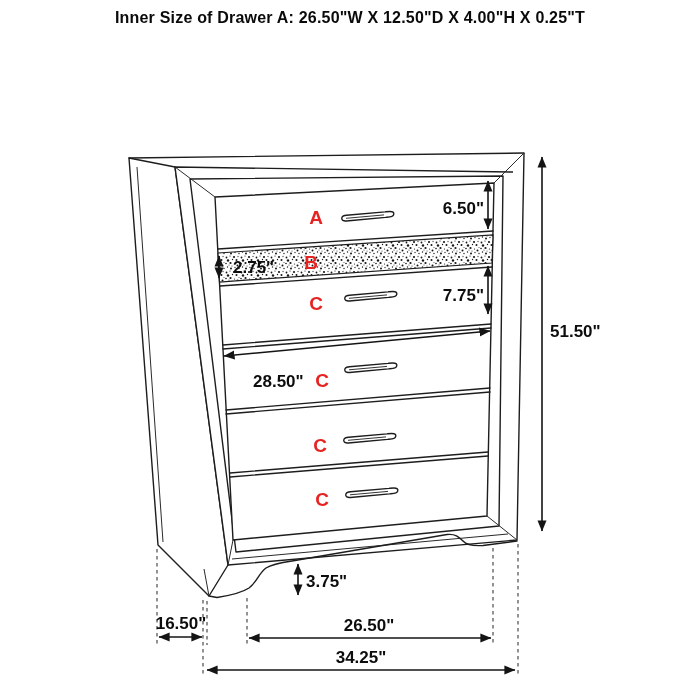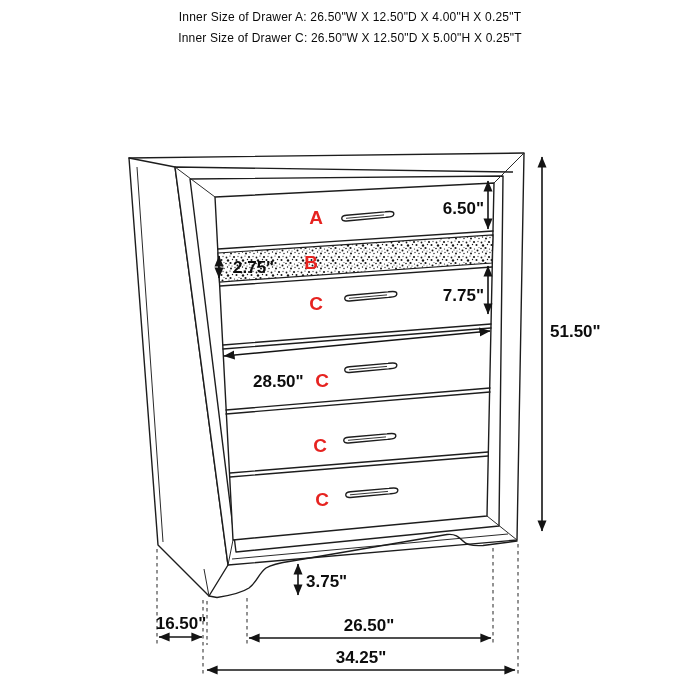--- a/index.html
+++ b/index.html
@@ -1,37 +1,36 @@
 <!DOCTYPE html>
 <html style="--label-red: #e62320;"><head>
 <meta charset="utf-8">
 <style>
   html,body{margin:0;padding:0;background:#fff;}
   .stage{position:relative;width:700px;height:700px;background:#fff;overflow:hidden;
          font-family:"Liberation Sans",sans-serif;}
   .header{position:absolute;top:7px;left:0;right:0;text-align:center;color:#0a0a0a;}
-  .header p{margin:0;font-weight:normal;font-size:12px;line-height:21px;letter-spacing:0.2px;}
+  .header p{margin:0;font-weight:bold;font-size:16px;line-height:21px;letter-spacing:0.2px;}
   svg{position:absolute;left:0;top:0;}
   .ln{stroke:#1d1d1d;stroke-width:1.4;fill:none;stroke-linejoin:round;stroke-linecap:round;}
   .lnthin{stroke:#2a2a2a;stroke-width:1;fill:none;}
   .face{fill:#ffffff;stroke:#1d1d1d;stroke-width:1.4;stroke-linejoin:round;}
   .dimln{stroke:#141414;stroke-width:1.6;fill:none;}
   .dashln{stroke:#3a3a3a;stroke-width:1.1;fill:none;stroke-dasharray:3.5,3.5;}
   .dim{font-family:"Liberation Sans",sans-serif;font-weight:bold;font-size:17px;fill:#0d0d0d;}
   .red{font-family:"Liberation Sans",sans-serif;font-weight:bold;font-size:19px;
        fill:var(--label-red,#e62320);}
 </style>
 </head>
 <body>
 
 <div class="stage">
 
   <div class="header">
     <p>Inner Size of Drawer A: 26.50"W X 12.50"D X 4.00"H X 0.25"T</p>
-    <p>Inner Size of Drawer C: 26.50"W X 12.50"D X 5.00"H X 0.25"T</p>
   </div>
 
   <svg width="700" height="700" viewBox="0 0 700 700">
     <defs>
       <marker id="ah" markerUnits="userSpaceOnUse" markerWidth="12" markerHeight="11" refX="10.6" refY="5.5" orient="auto-start-reverse">
         <path d="M0,1 L11,5.5 L0,10 Z" fill="#141414"></path>
       </marker>
       <pattern id="glitter" patternUnits="userSpaceOnUse" width="15" height="15">
         <rect width="15" height="15" fill="#ffffff"></rect>
         <circle cx="1.5" cy="2.5" r="0.9" fill="#161616"></circle>

